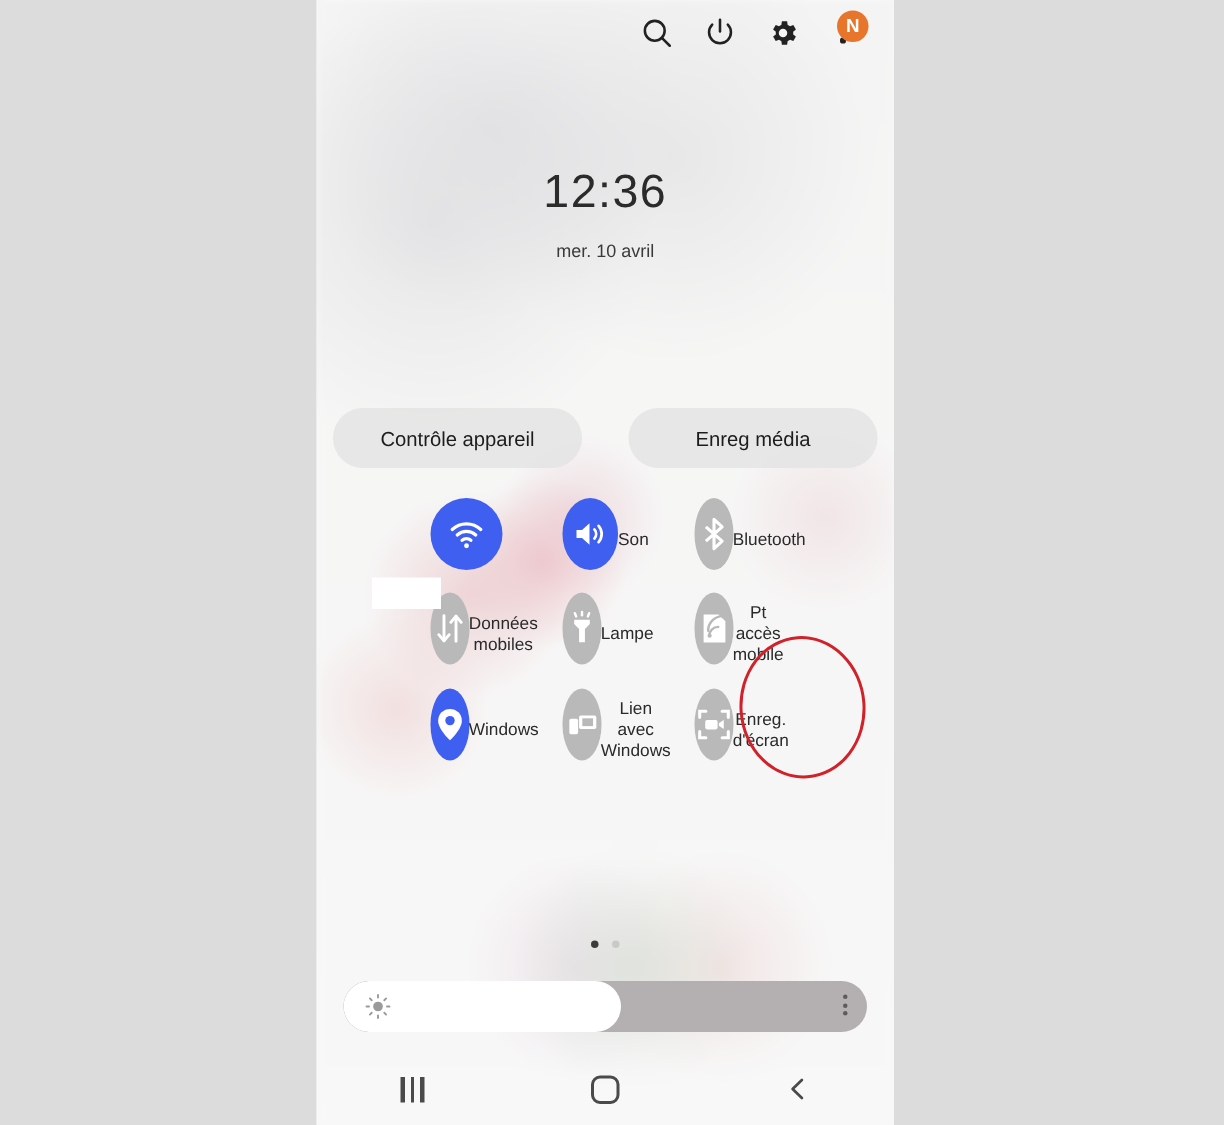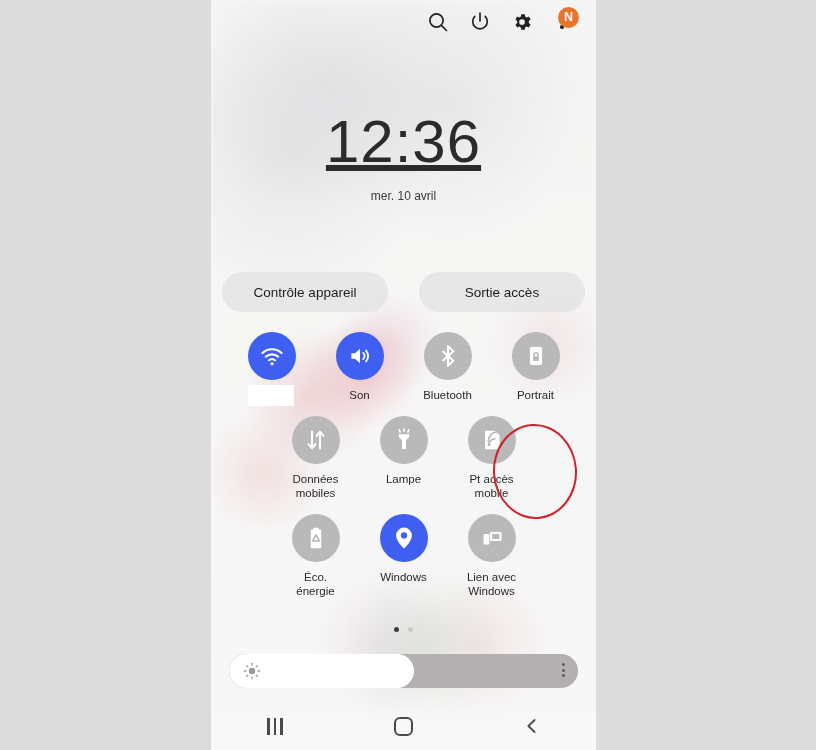--- a/index.html
+++ b/index.html
@@ -54,37 +54,37 @@
     position: absolute; left: 6px; top: -2px;
     width: 21px; height: 21px; border-radius: 50%;
     background: #e8752c; color: #fff;
     font-size: 12.5px; font-weight: bold;
     display: flex; align-items: center; justify-content: center;
     line-height: 1;
   }
 
   
   .clock-wrap { position: absolute; left: 0; top: 112px; width: 385px; text-align: center; }
-  .clock-time { font-size: 60px; font-weight: 300; color: #2b2b2b; letter-spacing: 1px; line-height: 1; text-decoration: underline; }
+  .clock-time { font-size: 31px; font-weight: 300; color: #2b2b2b; letter-spacing: 1px; line-height: 1; }
   .clock-date { margin-top: 17px; font-size: 12px; color: #3a3a3a; font-weight: 400; }
 
   
   .pills { position: absolute; left: 0; top: 272px; width: 385px;
            display: flex; justify-content: center; gap: 31px; }
   .pill {
     width: 166px; height: 40px; border-radius: 20px;
     background: rgba(229,229,229,0.92);
     display: flex; align-items: center; justify-content: center;
     font-size: 13.5px; color: #1d1d1d; cursor: pointer;
   }
 
   
   .grid { position: absolute; left: 0; top: 332px; width: 385px; }
   .grid-row { display: flex; justify-content: center; gap: 30px; margin-bottom: 14px; }
-  .tile { width: 58px; display: flex; flex-direction: column; align-items: center; }
+  .tile { width: 58px; display: flex; flex-direction: row; align-items: center; }
   .tile .circle {
     width: 48px; height: 48px; border-radius: 50%;
     display: flex; align-items: center; justify-content: center;
     background: #b9b9b9; cursor: pointer;
   }
   .tile.on .circle { background: #3f5ff0; }
   .tile .label {
     margin-top: 8px; font-size: 11.5px; line-height: 14px;
     color: #2a2a2a; text-align: center; white-space: pre-line;
   }
@@ -178,21 +178,21 @@
       </div>
     </div>
 
     <div class="clock-wrap">
       <div class="clock-time">12:36</div>
       <div class="clock-date">mer. 10 avril</div>
     </div>
 
     <div class="pills">
       <div class="pill">Contrôle appareil</div>
-      <div class="pill">Sortie accès</div>
+      <div class="pill">Enreg média</div>
     </div>
 
     <div class="grid">
 
       <div class="grid-row">
         <div class="tile on">
           <div class="circle">
             <svg width="26" height="26" viewBox="0 0 24 24">
               <path fill="none" stroke="#fff" stroke-width="2" stroke-linecap="round" d="M3.2 9.2a13 13 0 0 1 17.6 0"></path>
               <path fill="none" stroke="#fff" stroke-width="2" stroke-linecap="round" d="M6.3 12.6a8.6 8.6 0 0 1 11.4 0"></path>
@@ -216,30 +216,20 @@
 
         <div class="tile">
           <div class="circle">
             <svg width="26" height="26" viewBox="0 0 24 24">
               <path fill="none" stroke="#fff" stroke-width="1.9" stroke-linejoin="round" d="M7 7.6l10 8.8L12 21V3l5 4.6-10 8.8"></path>
             </svg>
           </div>
           <div class="label">Bluetooth</div>
         </div>
 
-        <div class="tile">
-          <div class="circle">
-            <svg width="26" height="26" viewBox="0 0 24 24">
-              <rect x="6.4" y="3.6" width="11.2" height="16.8" rx="1.8" fill="#fff"></rect>
-              <path fill="none" stroke="#b9b9b9" stroke-width="1.5" d="M10.3 12.4v-1.7a1.7 1.7 0 0 1 3.4 0v1.7"></path>
-              <rect x="9.3" y="12.2" width="5.4" height="4.4" rx="0.8" fill="#b9b9b9"></rect>
-            </svg>
-          </div>
-          <div class="label">Portrait</div>
-        </div>
       </div>
 
       <div class="grid-row">
 
         <div class="tile">
           <div class="circle">
             <svg width="26" height="26" viewBox="0 0 24 24">
               <g fill="none" stroke="#fff" stroke-width="1.8" stroke-linecap="round" stroke-linejoin="round">
                 <line x1="8.3" y1="4.2" x2="8.3" y2="19.4"></line>
                 <polyline points="5.1,15.8 8.3,19.6 11.5,15.8"></polyline>
@@ -276,30 +266,20 @@
               </g>
               <circle cx="9.3" cy="16.4" r="1.3" fill="#b9b9b9"></circle>
             </svg>
           </div>
           <div class="label">Pt accès
 mobile</div>
         </div>
       </div>
 
       <div class="grid-row">
-        <div class="tile">
-          <div class="circle">
-            <svg width="26" height="26" viewBox="0 0 24 24">
-              <path fill="#fff" d="M9.6 2.6h4.8v1.6h2.4v17.2h-9.6V4.2h2.4z"></path>
-              <path fill="none" stroke="#b9b9b9" stroke-width="1.5" stroke-linejoin="round" d="M12 9.2l3.1 5.4h-6.2z"></path>
-            </svg>
-          </div>
-          <div class="label">Éco.
-énergie</div>
-        </div>
 
         <div class="tile on">
           <div class="circle">
             <svg width="26" height="26" viewBox="0 0 24 24">
               <path fill="#fff" d="M12 2.4a7.3 7.3 0 0 0-7.3 7.3c0 5.4 7.3 12 7.3 12s7.3-6.6 7.3-12A7.3 7.3 0 0 0 12 2.4z"></path>
               <circle cx="12" cy="9.6" r="2.9" fill="#3f5ff0"></circle>
             </svg>
           </div>
           <div class="label">Windows</div>
         </div>
@@ -309,20 +289,36 @@
             <svg width="26" height="26" viewBox="0 0 24 24">
               <rect x="10.2" y="6.4" width="10.6" height="8.4" rx="1.1" fill="#fff"></rect>
               <rect x="4.2" y="8.4" width="5.4" height="9.6" rx="1.1" fill="#fff"></rect>
               <rect x="12.2" y="8.2" width="6.6" height="4.8" fill="#b9b9b9"></rect>
             </svg>
           </div>
           <div class="label">Lien avec
 Windows</div>
         </div>
 
+        <div class="tile">
+          <div class="circle">
+            <svg width="26" height="26" viewBox="0 0 24 24">
+              <g fill="none" stroke="#fff" stroke-width="1.9" stroke-linecap="round">
+                <polyline points="3.2,7.6 3.2,3.8 7,3.8"></polyline>
+                <polyline points="17,3.8 20.8,3.8 20.8,7.6"></polyline>
+                <polyline points="20.8,16.4 20.8,20.2 17,20.2"></polyline>
+                <polyline points="7,20.2 3.2,20.2 3.2,16.4"></polyline>
+              </g>
+              <rect x="6.6" y="9.2" width="7.6" height="5.8" rx="1.1" fill="#fff"></rect>
+              <path fill="#fff" d="M15 11.3l3-2v5.4l-3-2z"></path>
+            </svg>
+          </div>
+          <div class="label">Enreg.
+d'écran</div>
+        </div>
       </div>
     </div>
 
     <div class="dots">
       <i class="active"></i>
       <i></i>
     </div>
 
     <div class="brightness">
       <div class="fill" id="brightness-fill" style="width: 53%;"></div>

